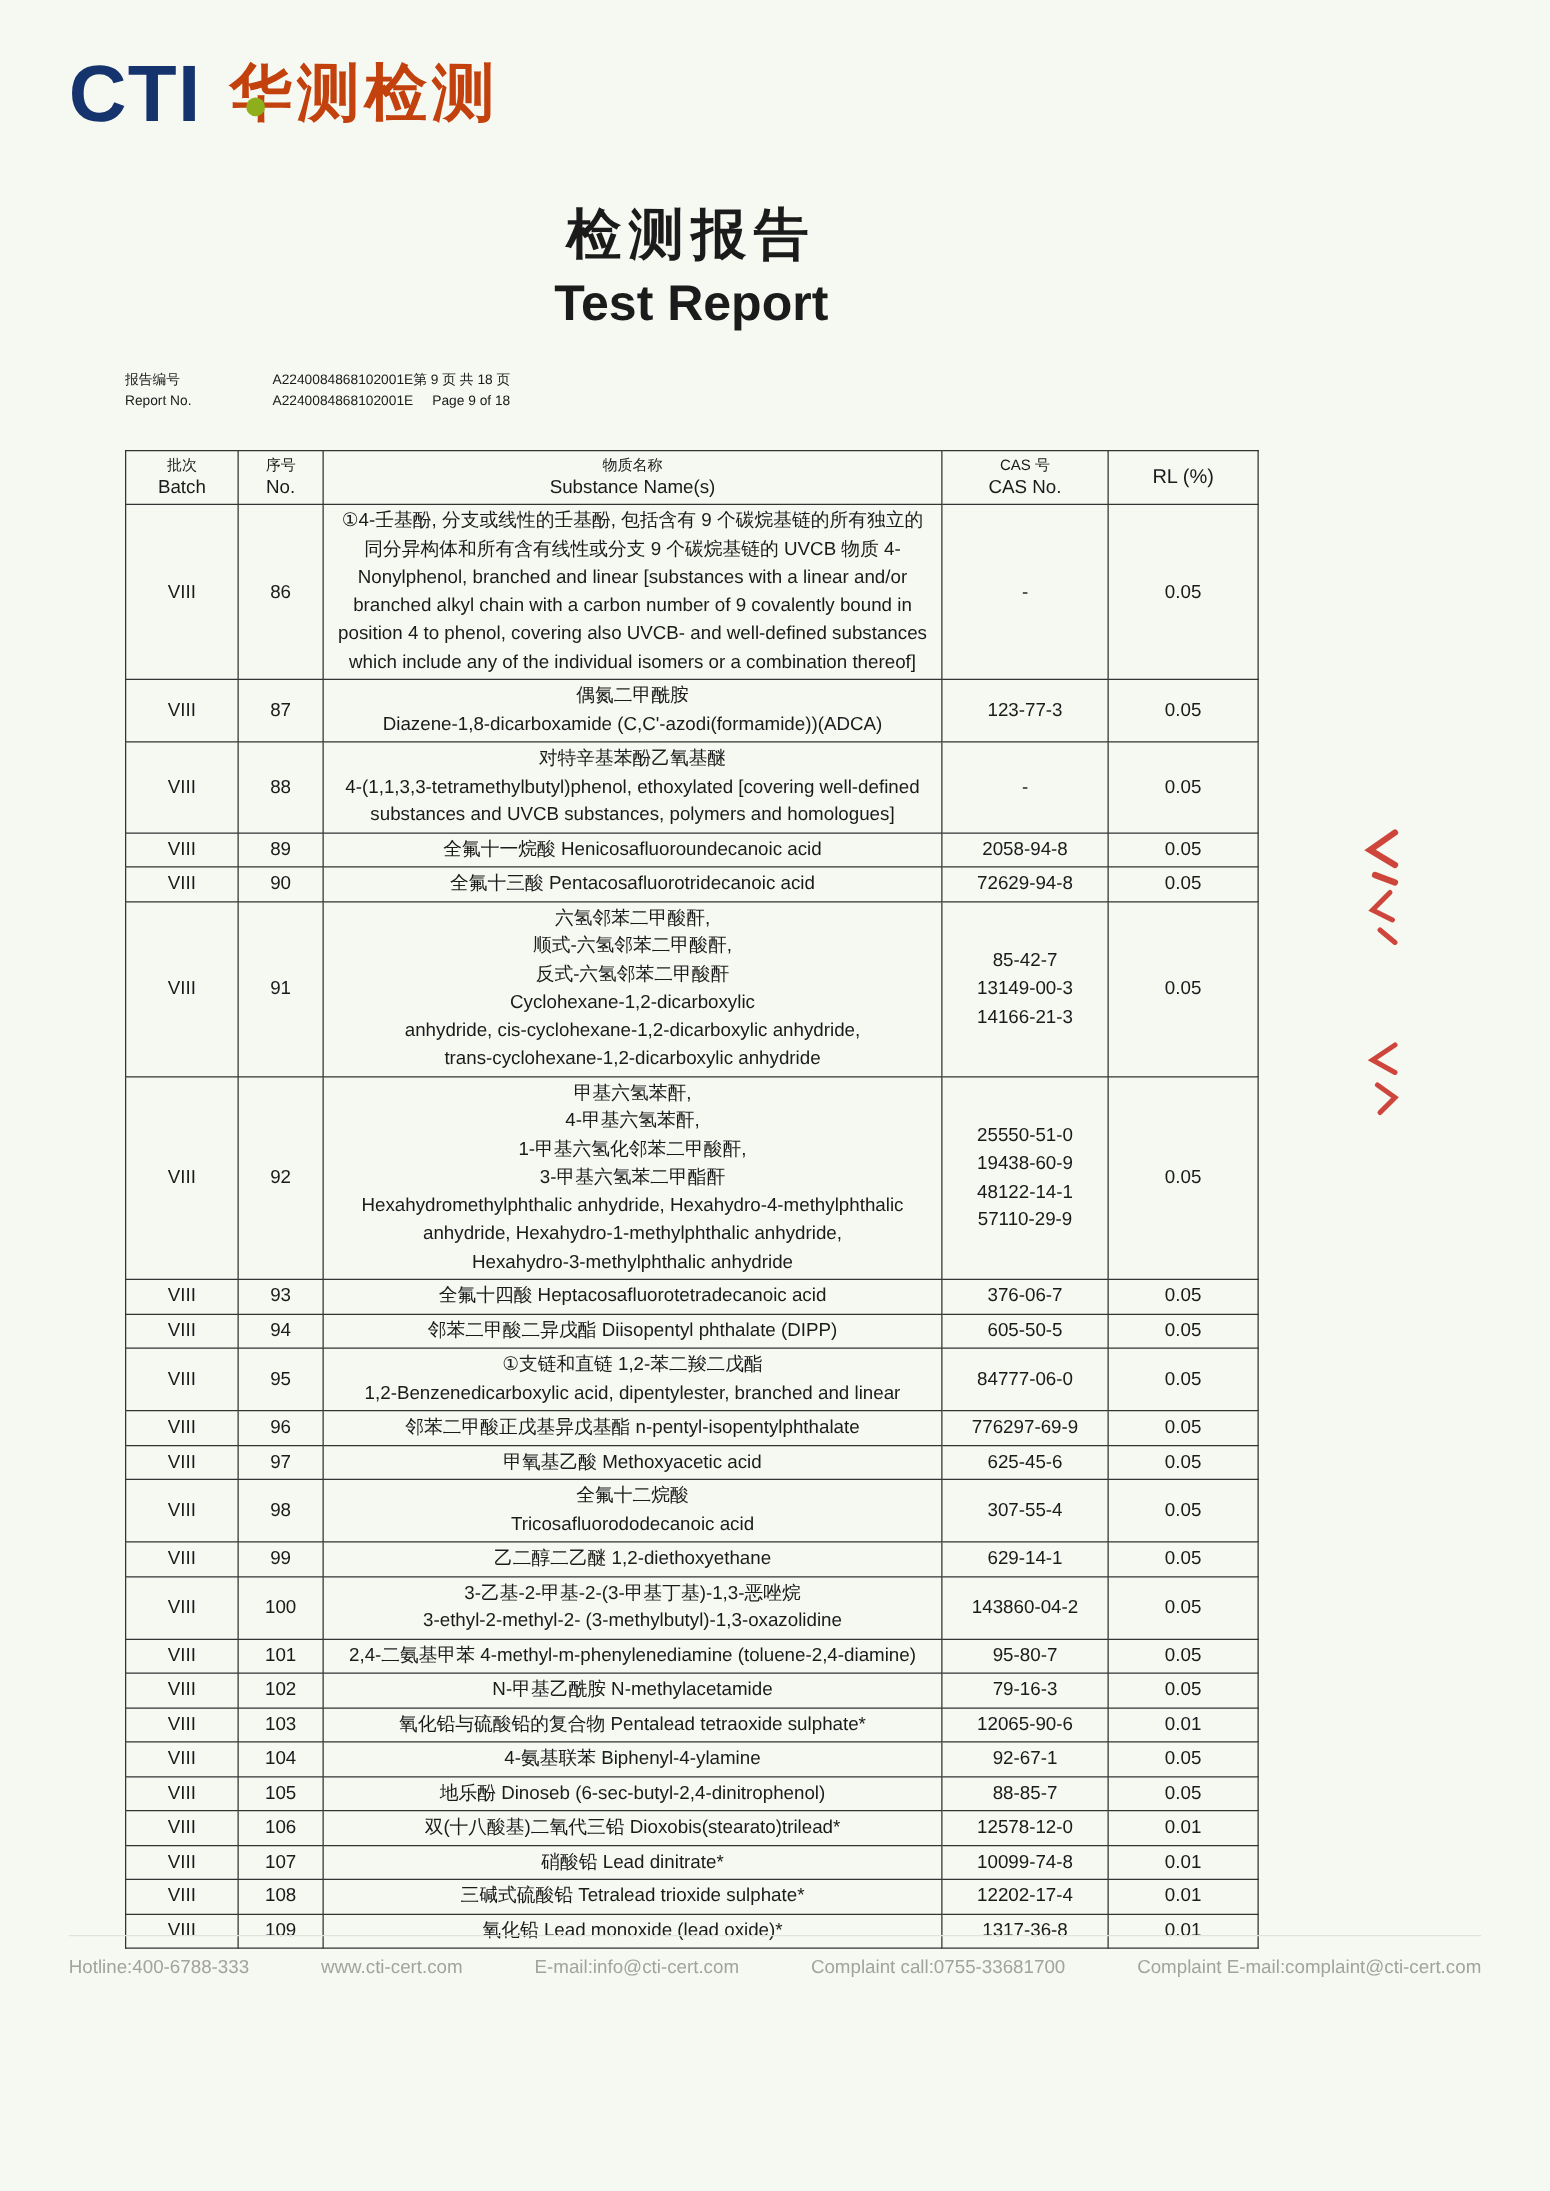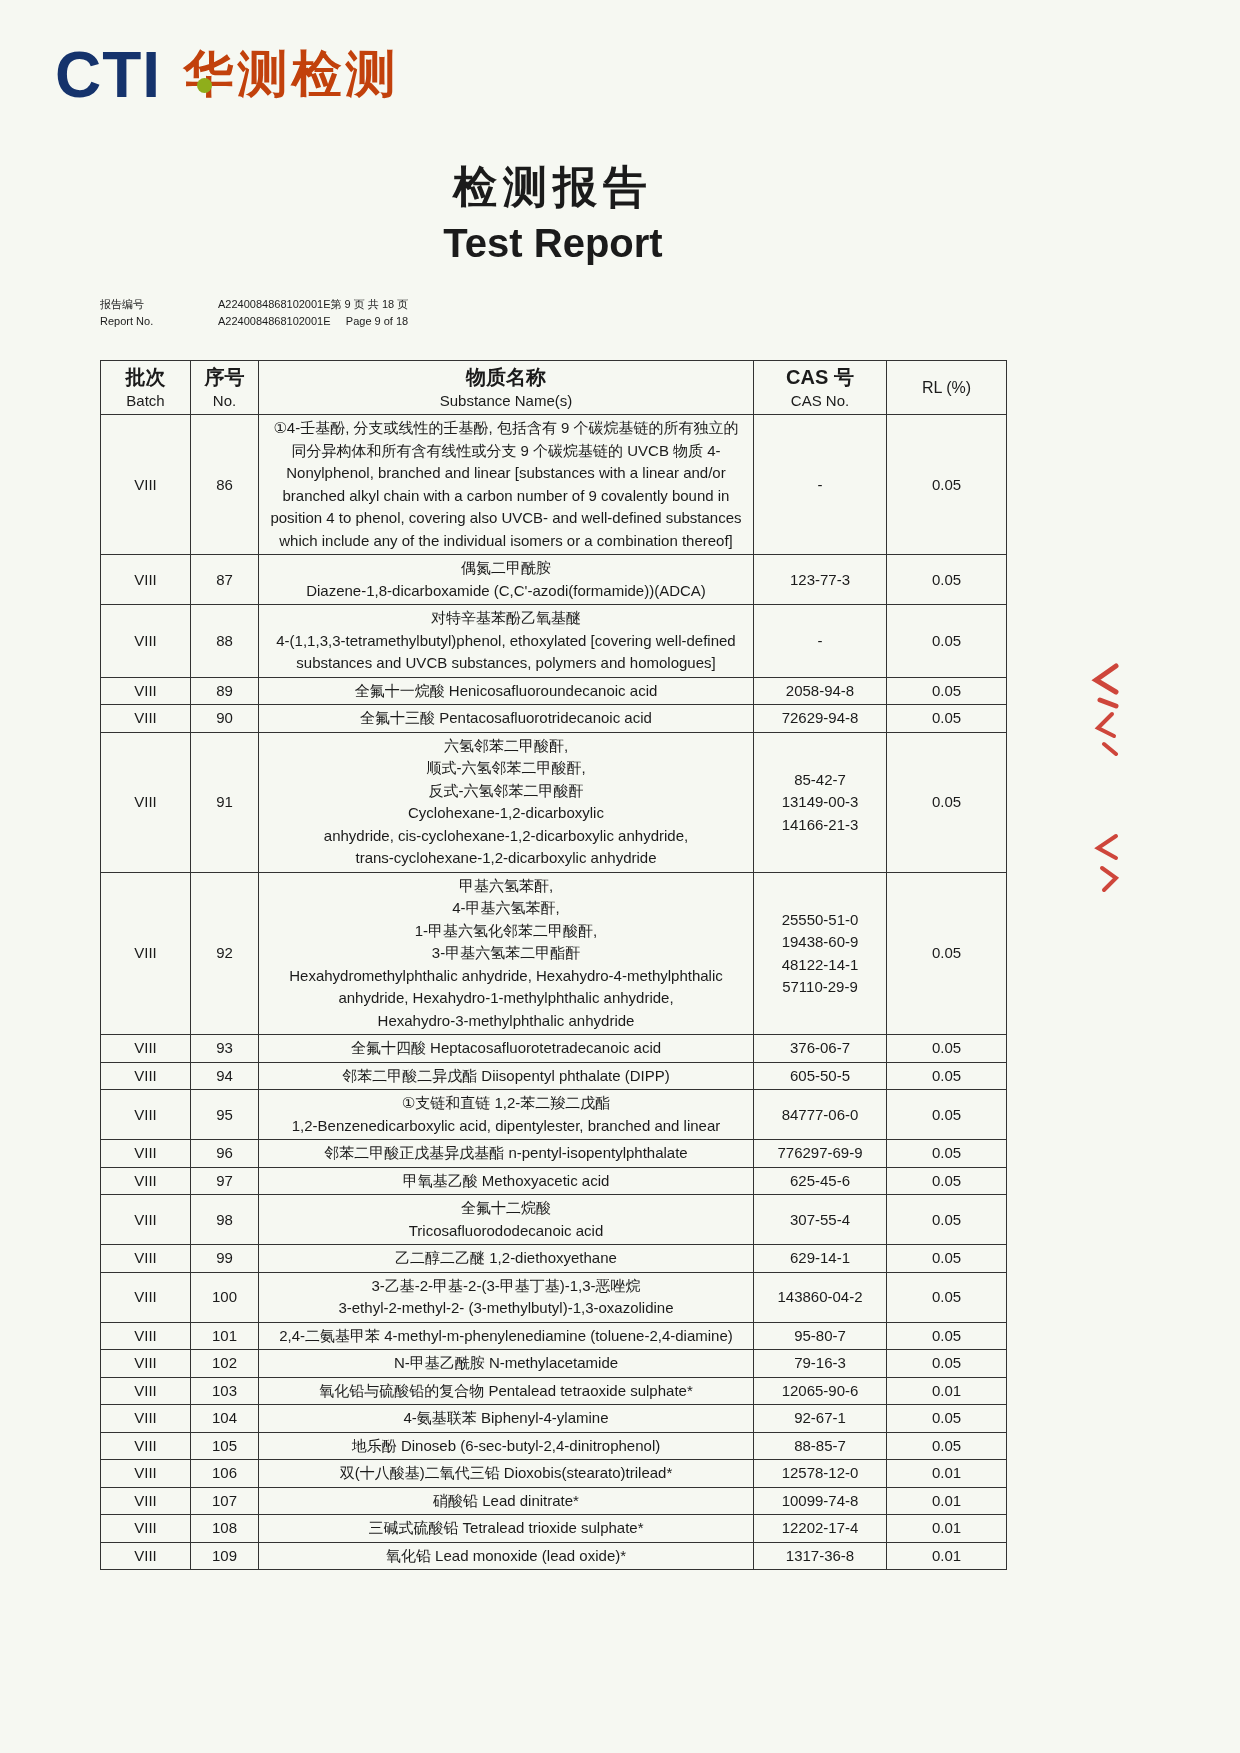--- a/index.html
+++ b/index.html
@@ -39,21 +39,21 @@
   
   .table-wrap { position:absolute; left:100px; top:360px; width:906px; }
   table { width:100%; border-collapse:collapse; table-layout:fixed; }
   th, td { border:1px solid #333; text-align:center; vertical-align:middle; padding:2px 6px; }
   col.w-batch { width:90px; }
   col.w-no { width:68px; }
   col.w-sub { width:495px; }
   col.w-cas { width:133px; }
   col.w-rl { width:120px; }
   thead th { padding:3px 4px; }
-  .h-zh { font-size:20px; font-weight:700; line-height:1.35; }
+  .h-zh { font-size:12px; font-weight:400; line-height:1.35; }
   .h-en { font-size:15px; font-weight:400; line-height:1.35; }
   .h-rl { font-size:16px; font-weight:400; }
   tbody td { font-size:15px; line-height:1.5; }
   td.c-sub, td.c-cas { white-space:pre-line; }
   td.c-sub { padding:2px 8px;margin-top:12px; }
 
   
   .footer {
     position:absolute; left:55px; top:1548px; width:1130px;
     border-top:1px solid #e1e3dc; padding-top:16px;
@@ -352,14 +352,21 @@
       <path d="M18 82 L30 92" fill="none" stroke="#c8281c" stroke-width="4" stroke-linecap="round"></path>
     </svg>
   </div>
   <div class="stamp-frag" style="left:1090px; top:832px;">
     <svg width="30" height="64" viewBox="0 0 30 64">      
         <path d="M26 4 L8 16 L26 26" fill="none" stroke="#c8281c" stroke-width="4" stroke-linecap="round"></path>
       <path d="M12 36 L26 46 L14 58" fill="none" stroke="#c8281c" stroke-width="4" stroke-linecap="round"></path>
     </svg>
   </div>
 
+  <div class="footer">
+    <span>Hotline:400-6788-333</span>
+    <span>www.cti-cert.com</span>
+    <span>E-mail:info@cti-cert.com</span>
+    <span>Complaint call:0755-33681700</span>
+    <span>Complaint E-mail:complaint@cti-cert.com</span>
+  </div>
 
 </div>
 
 </body></html>

